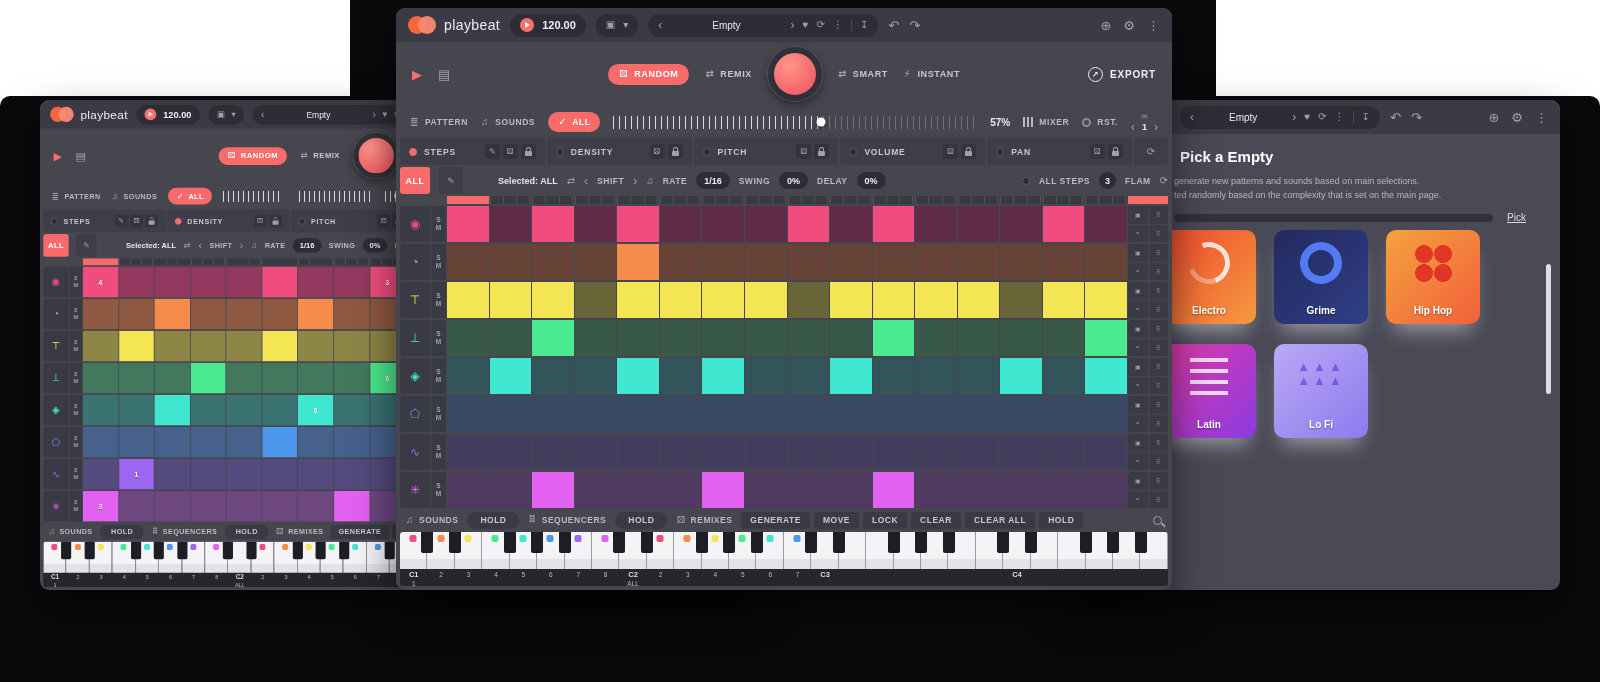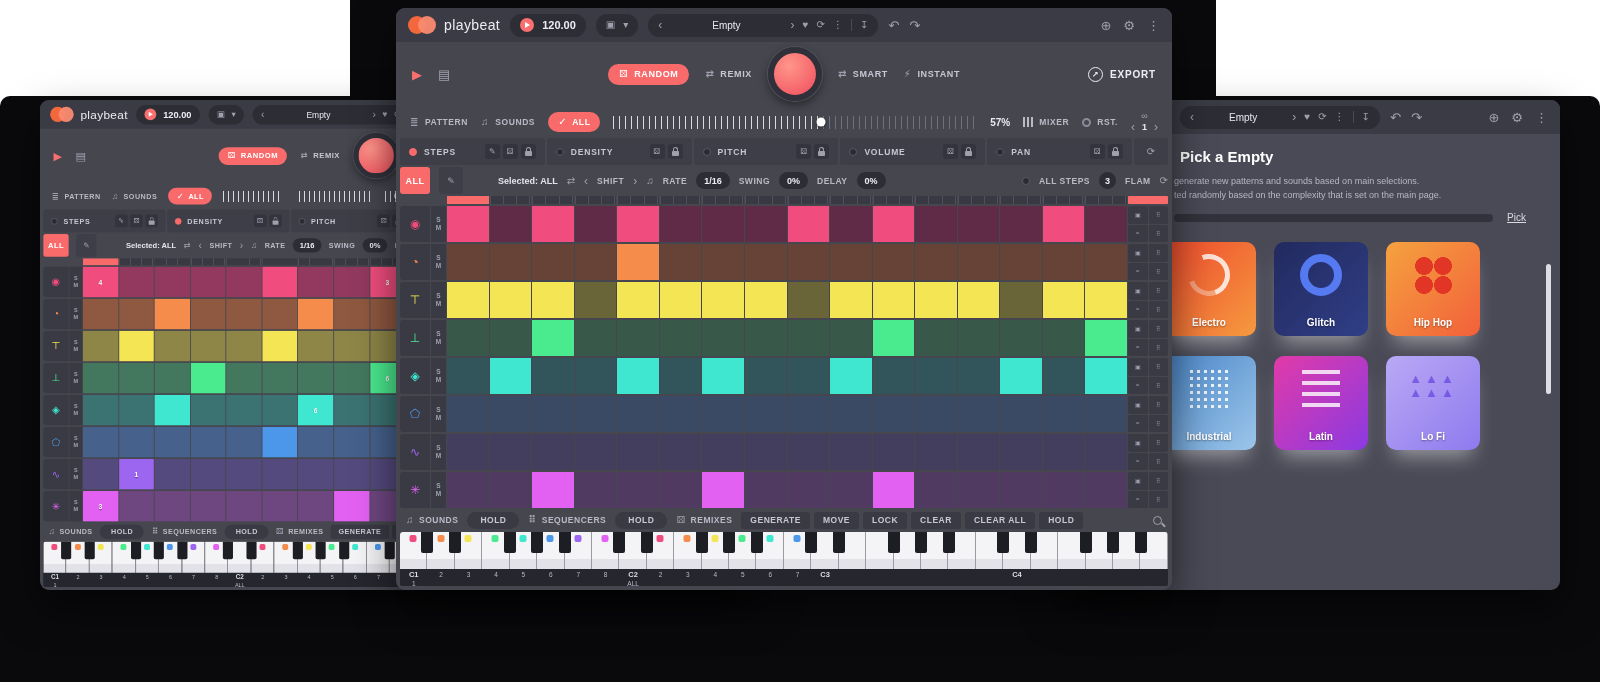--- a/index.html
+++ b/index.html
@@ -126,21 +126,21 @@
 
 
 .sp-gap{width:96px;flex:none}
 .stylebody{position:relative;height:456px}
 .sp-title{position:absolute;left:118px;top:14px;font-size:15px;color:#fff;font-weight:bold}
 .sp-desc1{position:absolute;left:112px;top:42px;font-size:9px;color:#b6b7c4}
 .sp-desc2{position:absolute;left:112px;top:56px;font-size:9px;color:#b6b7c4}
 .sliderrow{position:absolute;left:112px;right:34px;top:78px;display:flex;align-items:center;gap:14px}
 .hslider{flex:1;height:8px;background:#32323c;border-radius:4px}
 .resetlink{font-size:10px;color:#d8d9e2;text-decoration:underline}
-.cards{position:absolute;left:100px;top:108px;display:grid;grid-template-columns:repeat(3,94px);column-gap:18px;row-gap:20px}
+.cards{position:absolute;left:100px;top:96px;display:grid;grid-template-columns:repeat(3,94px);column-gap:18px;row-gap:20px}
 .card{width:94px;height:94px;border-radius:10px;position:relative;box-shadow:0 14px 20px -8px rgba(255,255,255,.45)}
 .card-label{position:absolute;bottom:8px;left:0;right:0;text-align:center;font-size:10px;font-weight:bold;color:#fff;text-shadow:0 1px 2px rgba(0,0,0,.4)}
 .ci{width:42px;height:42px;margin:12px auto 0}
 .ci-swirl{border-radius:50%;border:5px solid var(--ic,rgba(255,255,255,.8));border-left-color:transparent;border-bottom-color:rgba(255,255,255,.35);transform:rotate(25deg)}
 .ci-ring{border-radius:50%;border:8px solid var(--ic,rgba(255,255,255,.7))}
 .ci-rings{border-radius:50%;background:repeating-radial-gradient(circle at 50% 50%,var(--ic,rgba(255,255,255,.75)) 0 2.5px,transparent 2.5px 7px)}
 .ci-lines{background:repeating-linear-gradient(180deg,var(--ic,rgba(255,255,255,.8)) 0 4px,transparent 4px 11px);width:38px;height:38px;margin-top:14px}
 .ci-dots{background:
  radial-gradient(circle 9px at 12px 12px,var(--ic,#e02d23) 97%,transparent),
  radial-gradient(circle 9px at 31px 12px,var(--ic,#e02d23) 97%,transparent),
@@ -836,29 +836,25 @@
         <div class="hslider"></div>
         <span class="resetlink">Pick</span>
       </div>
       <div class="cards" id="cards">
           <div class="card" style="background: linear-gradient(135deg, rgb(239, 74, 46), rgb(245, 154, 63));">
             <div class="ci ci-swirl" style="--ic: rgba(255,255,255,0.8);"></div>
             <div class="card-label">Electro</div>
           </div>
           <div class="card" style="background: linear-gradient(135deg, rgb(34, 42, 94), rgb(47, 62, 134));">
             <div class="ci ci-ring" style="--ic: rgba(90,130,255,0.9);"></div>
-            <div class="card-label">Glitch</div>
+            <div class="card-label">Grime</div>
           </div>
           <div class="card" style="background: linear-gradient(135deg, rgb(245, 162, 63), rgb(242, 96, 58));">
             <div class="ci ci-dots" style="--ic: rgba(224,45,35,0.9);"></div>
             <div class="card-label">Hip Hop</div>
-          </div>
-          <div class="card" style="background: linear-gradient(135deg, rgb(74, 134, 200), rgb(156, 198, 234));">
-            <div class="ci ci-mesh" style="--ic: rgba(255,255,255,0.85);"></div>
-            <div class="card-label">Industrial</div>
           </div>
           <div class="card" style="background: linear-gradient(135deg, rgb(226, 58, 168), rgb(138, 58, 226));">
             <div class="ci ci-lines" style="--ic: rgba(255,255,255,0.8);"></div>
             <div class="card-label">Latin</div>
           </div>
           <div class="card" style="background: linear-gradient(135deg, rgb(185, 169, 245), rgb(143, 122, 238));">
             <div class="ci ci-tris" style="--ic: rgba(90,50,220,0.6);">▲▲▲
 ▲▲▲</div>
             <div class="card-label">Lo Fi</div>
           </div>

